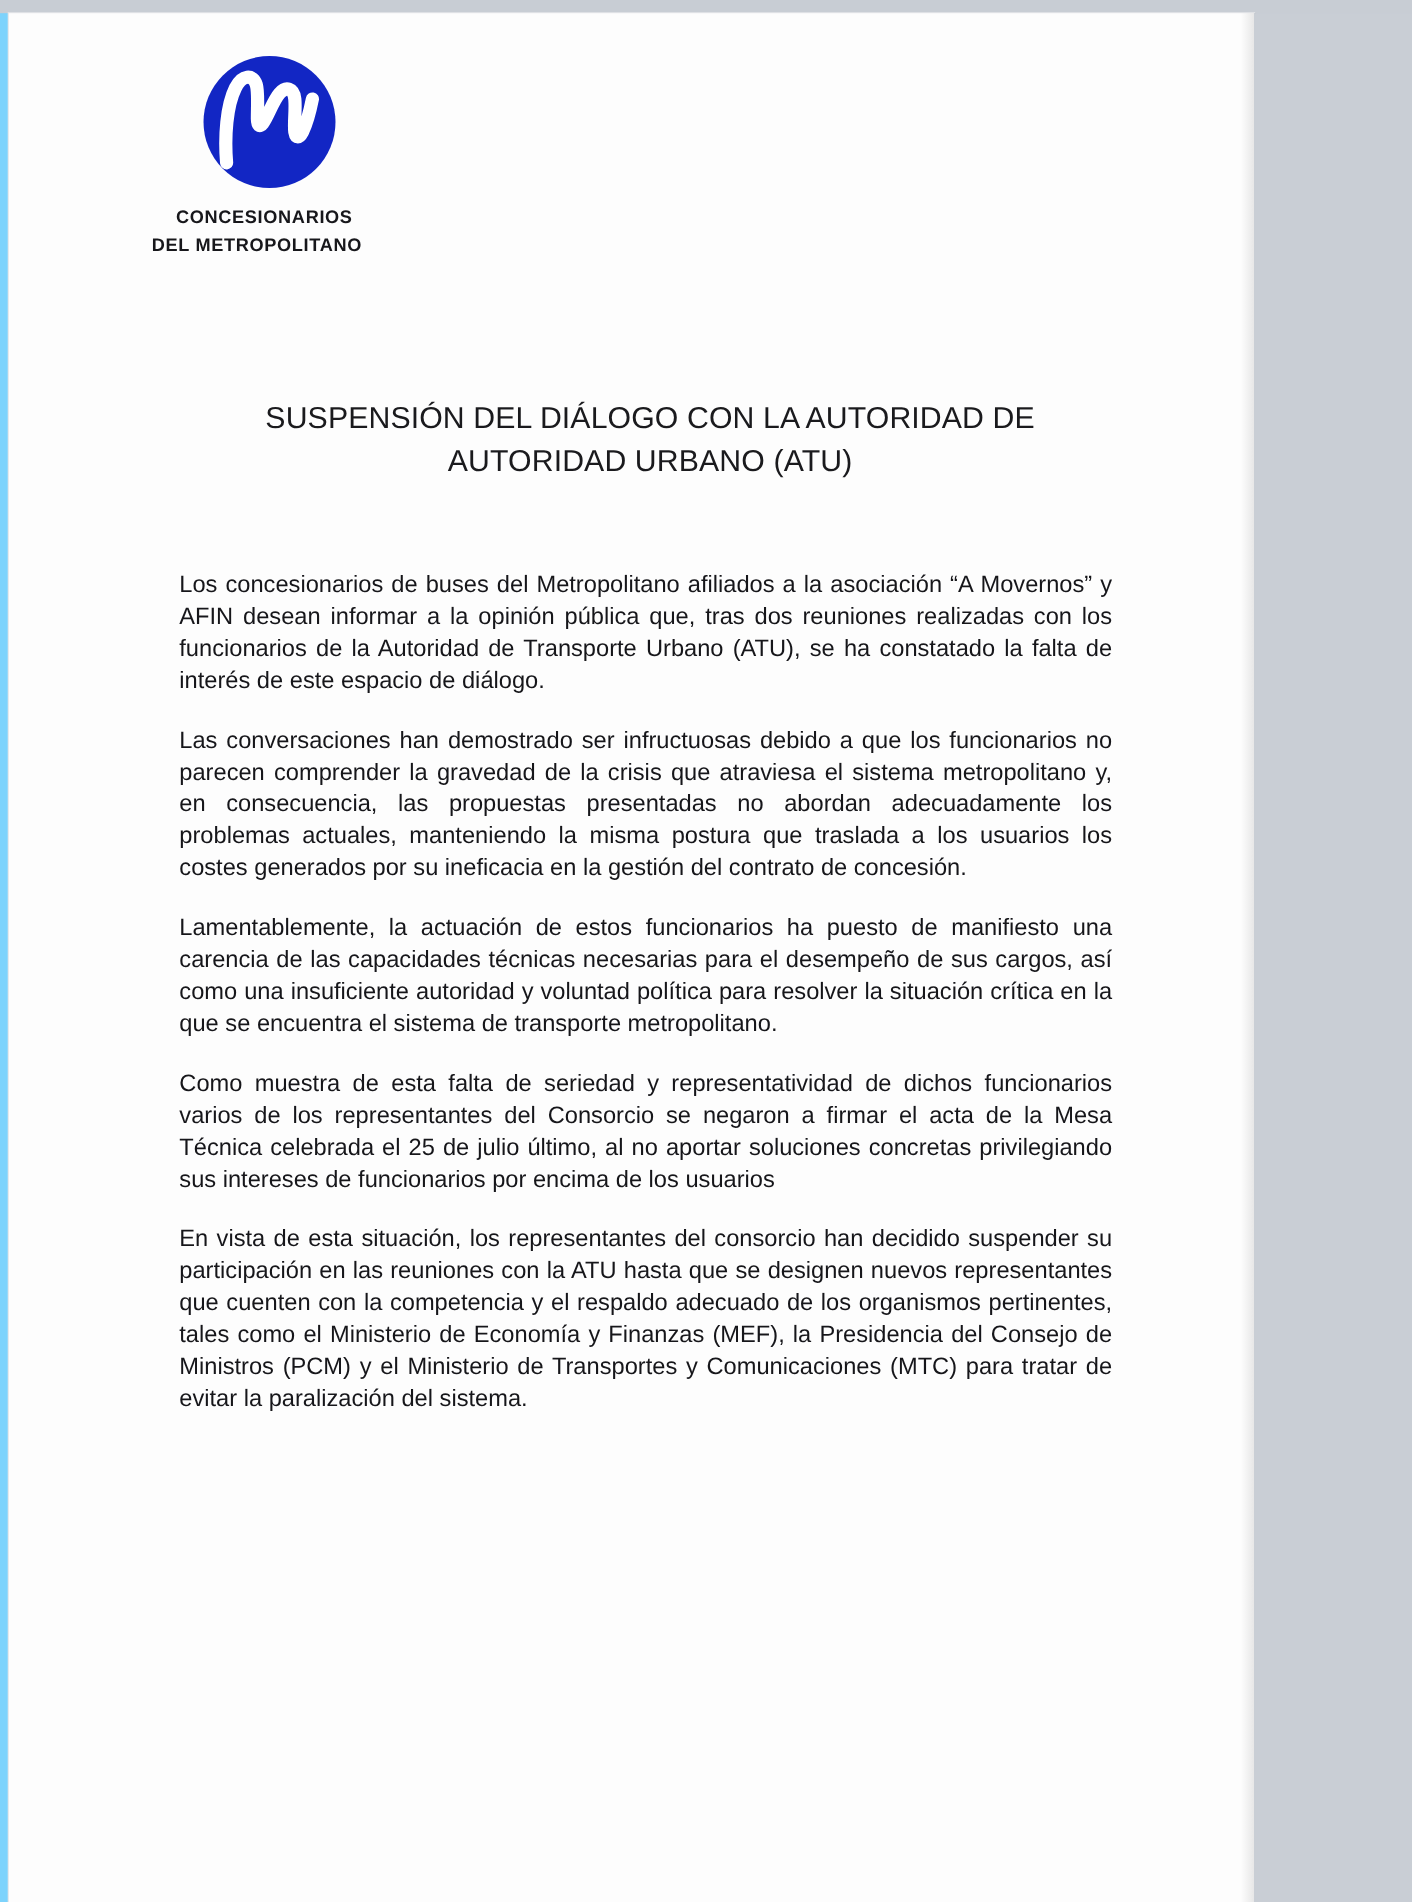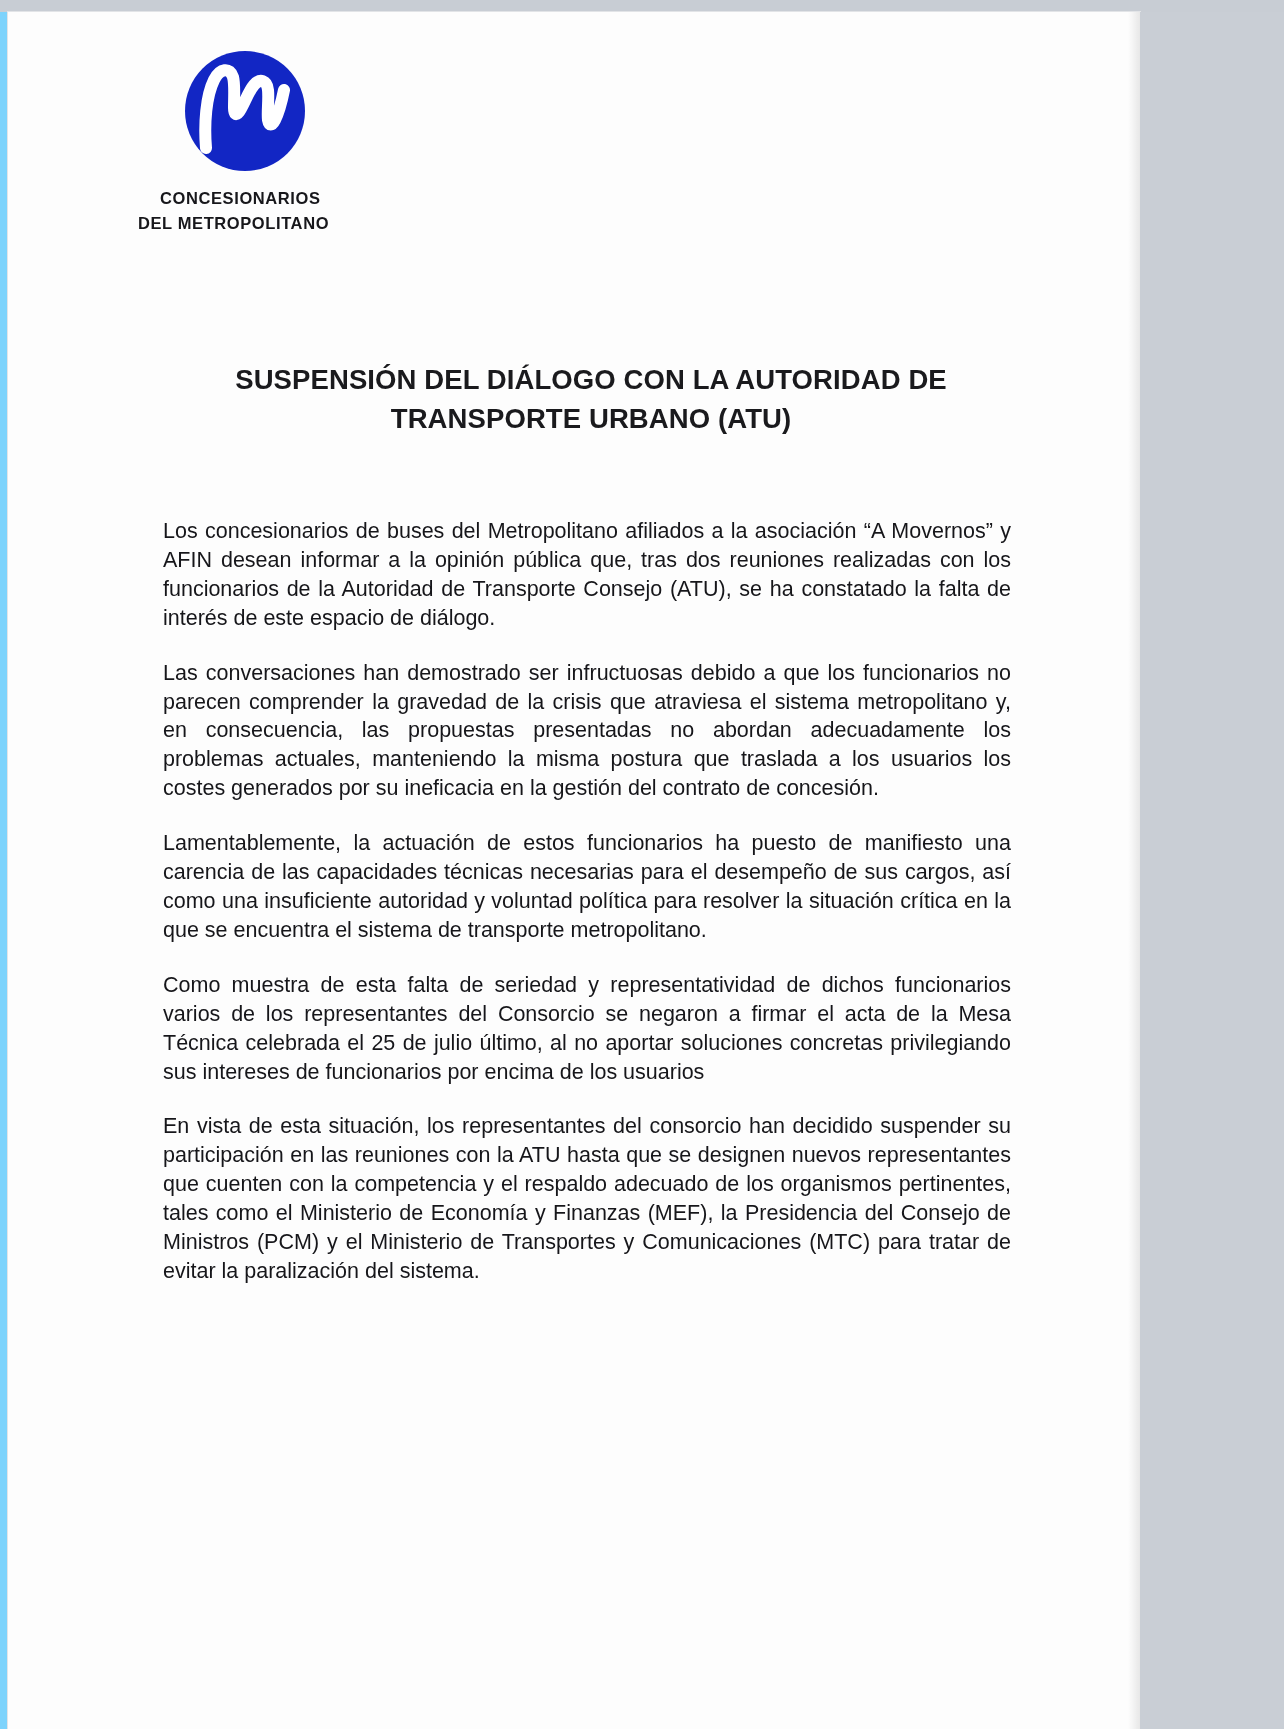--- a/index.html
+++ b/index.html
@@ -81,21 +81,21 @@
   .org-line-2 { margin-left: 0px; }
 
   
   .doc-title {
     position: absolute;
     left: 158px;
     top: 330px;
     width: 850px;
     text-align: center;
     font-size: 27.5px;
-    font-weight: bold;
+    font-weight: normal;
     color: #1a1a1d;
     line-height: 1.42;
     letter-spacing: 0.1px;
   }
   .doc-title .title-line { display: block; }
 
   
   .doc-body {
     position: absolute;
     left: 155px;
@@ -150,25 +150,25 @@
       </svg>
 
       <div class="org-name">
         <span class="org-line org-line-1">CONCESIONARIOS</span>
         <span class="org-line org-line-2">DEL METROPOLITANO</span>
       </div>
     </div>
 
     <h1 class="doc-title">
       <span class="title-line">SUSPENSIÓN DEL DIÁLOGO CON LA AUTORIDAD DE</span>
-      <span class="title-line">TRANSPORTE URBANO (ATU)</span>
+      <span class="title-line">AUTORIDAD URBANO (ATU)</span>
     </h1>
 
     <div class="doc-body">
-      <p>Los concesionarios de buses del Metropolitano afiliados a la asociación “A Movernos” y AFIN desean informar a la opinión pública que, tras dos reuniones realizadas con los funcionarios de la Autoridad de Transporte Consejo (ATU), se ha constatado la falta de interés de este espacio de diálogo.</p>
+      <p>Los concesionarios de buses del Metropolitano afiliados a la asociación “A Movernos” y AFIN desean informar a la opinión pública que, tras dos reuniones realizadas con los funcionarios de la Autoridad de Transporte Urbano (ATU), se ha constatado la falta de interés de este espacio de diálogo.</p>
       <p>Las conversaciones han demostrado ser infructuosas debido a que los funcionarios no parecen comprender la gravedad de la crisis que atraviesa el sistema metropolitano y, en consecuencia, las propuestas presentadas no abordan adecuadamente los problemas actuales, manteniendo la misma postura que traslada a los usuarios los costes generados por su ineficacia en la gestión del contrato de concesión.</p>
       <p>Lamentablemente, la actuación de estos funcionarios ha puesto de manifiesto una carencia de las capacidades técnicas necesarias para el desempeño de sus cargos, así como una insuficiente autoridad y voluntad política para resolver la situación crítica en la que se encuentra el sistema de transporte metropolitano.</p>
       <p>Como muestra de esta falta de seriedad y representatividad de dichos funcionarios varios de los representantes del Consorcio se negaron a firmar el acta de la Mesa Técnica celebrada el 25 de julio último, al no aportar soluciones concretas privilegiando sus intereses de funcionarios por encima de los usuarios</p>
       <p>En vista de esta situación, los representantes del consorcio han decidido suspender su participación en las reuniones con la ATU hasta que se designen nuevos representantes que cuenten con la competencia y el respaldo adecuado de los organismos pertinentes, tales como el Ministerio de Economía y Finanzas (MEF), la Presidencia del Consejo de Ministros (PCM) y el Ministerio de Transportes y Comunicaciones (MTC) para tratar de evitar la paralización del sistema.</p>
     </div>
 
 
   </div>
 
   <div class="page-edge-shadow"></div>

